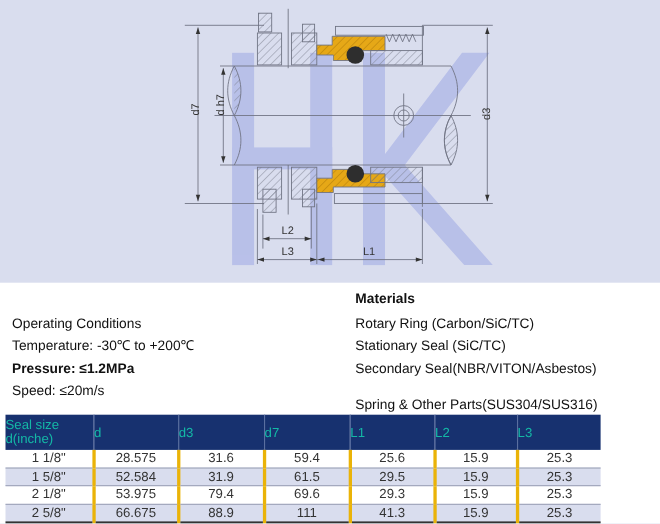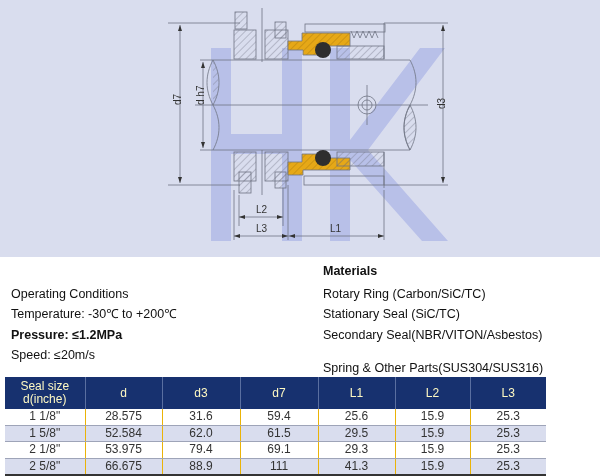--- a/index.html
+++ b/index.html
@@ -5,24 +5,24 @@
   html, body { margin:0; padding:0; }
   body { width:600px; height:476px; background:#ffffff; position:relative; overflow:hidden;
          font-family:"Liberation Sans", sans-serif; color:#111; }
   .drawing { position:absolute; left:0; top:0; width:600px; height:257px; background:#d9ddee; }
   .drawing svg { position:absolute; left:0; top:0; }
   .txt { position:absolute; font-size:12.5px; white-space:nowrap; line-height:14px; }
   .ops { left:11px; }
   .mats { left:323px; }
   table.spec { position:absolute; left:5px; top:377px; border-collapse:collapse; width:541px;
                font-size:12px; table-layout:fixed; }
-  table.spec th { background:#17316f; color:#fef9c3; font-weight:normal; height:32px; padding:0;
-                  border-left:1px solid #5a6fa0; text-align:center; line-height:13px; font-size:12px; }
+  table.spec th { background:#17316f; color:#14b8a6; font-weight:normal; height:32px; padding:0;
+                  border-left:1px solid #5a6fa0; text-align:left; line-height:13px; font-size:12px; }
   table.spec th:first-child { border-left:none; }
-  table.spec td { height:15.5px; padding:0; text-align:center; color:#333; border-left:1px solid #eab308;
+  table.spec td { height:15.5px; padding:0; text-align:center; color:#333; border-left:3px solid #eab308;
                   border-bottom:1px solid #9ea4b8; line-height:15px; }
   table.spec td:first-child { border-left:none; }
   table.spec tr.alt td { background:#d9ddee; }
   table.spec tr.last td { border-bottom:2px solid #333; }
 </style>
 </head>
 <body>
 
 <div class="drawing">
   <svg width="600" height="257" viewBox="0 0 600 257">
@@ -162,31 +162,31 @@
       <td>28.575</td>
       <td>31.6</td>
       <td>59.4</td>
       <td>25.6</td>
       <td>15.9</td>
       <td>25.3</td>
     </tr>
     <tr class="alt">
       <td>1 5/8"</td>
       <td>52.584</td>
-      <td>62.0</td>
+      <td>31.9</td>
       <td>61.5</td>
       <td>29.5</td>
       <td>15.9</td>
       <td>25.3</td>
     </tr>
     <tr>
       <td>2 1/8"</td>
       <td>53.975</td>
       <td>79.4</td>
-      <td>69.1</td>
+      <td>69.6</td>
       <td>29.3</td>
       <td>15.9</td>
       <td>25.3</td>
     </tr>
     <tr class="alt last">
       <td>2 5/8"</td>
       <td>66.675</td>
       <td>88.9</td>
       <td>111</td>
       <td>41.3</td>

